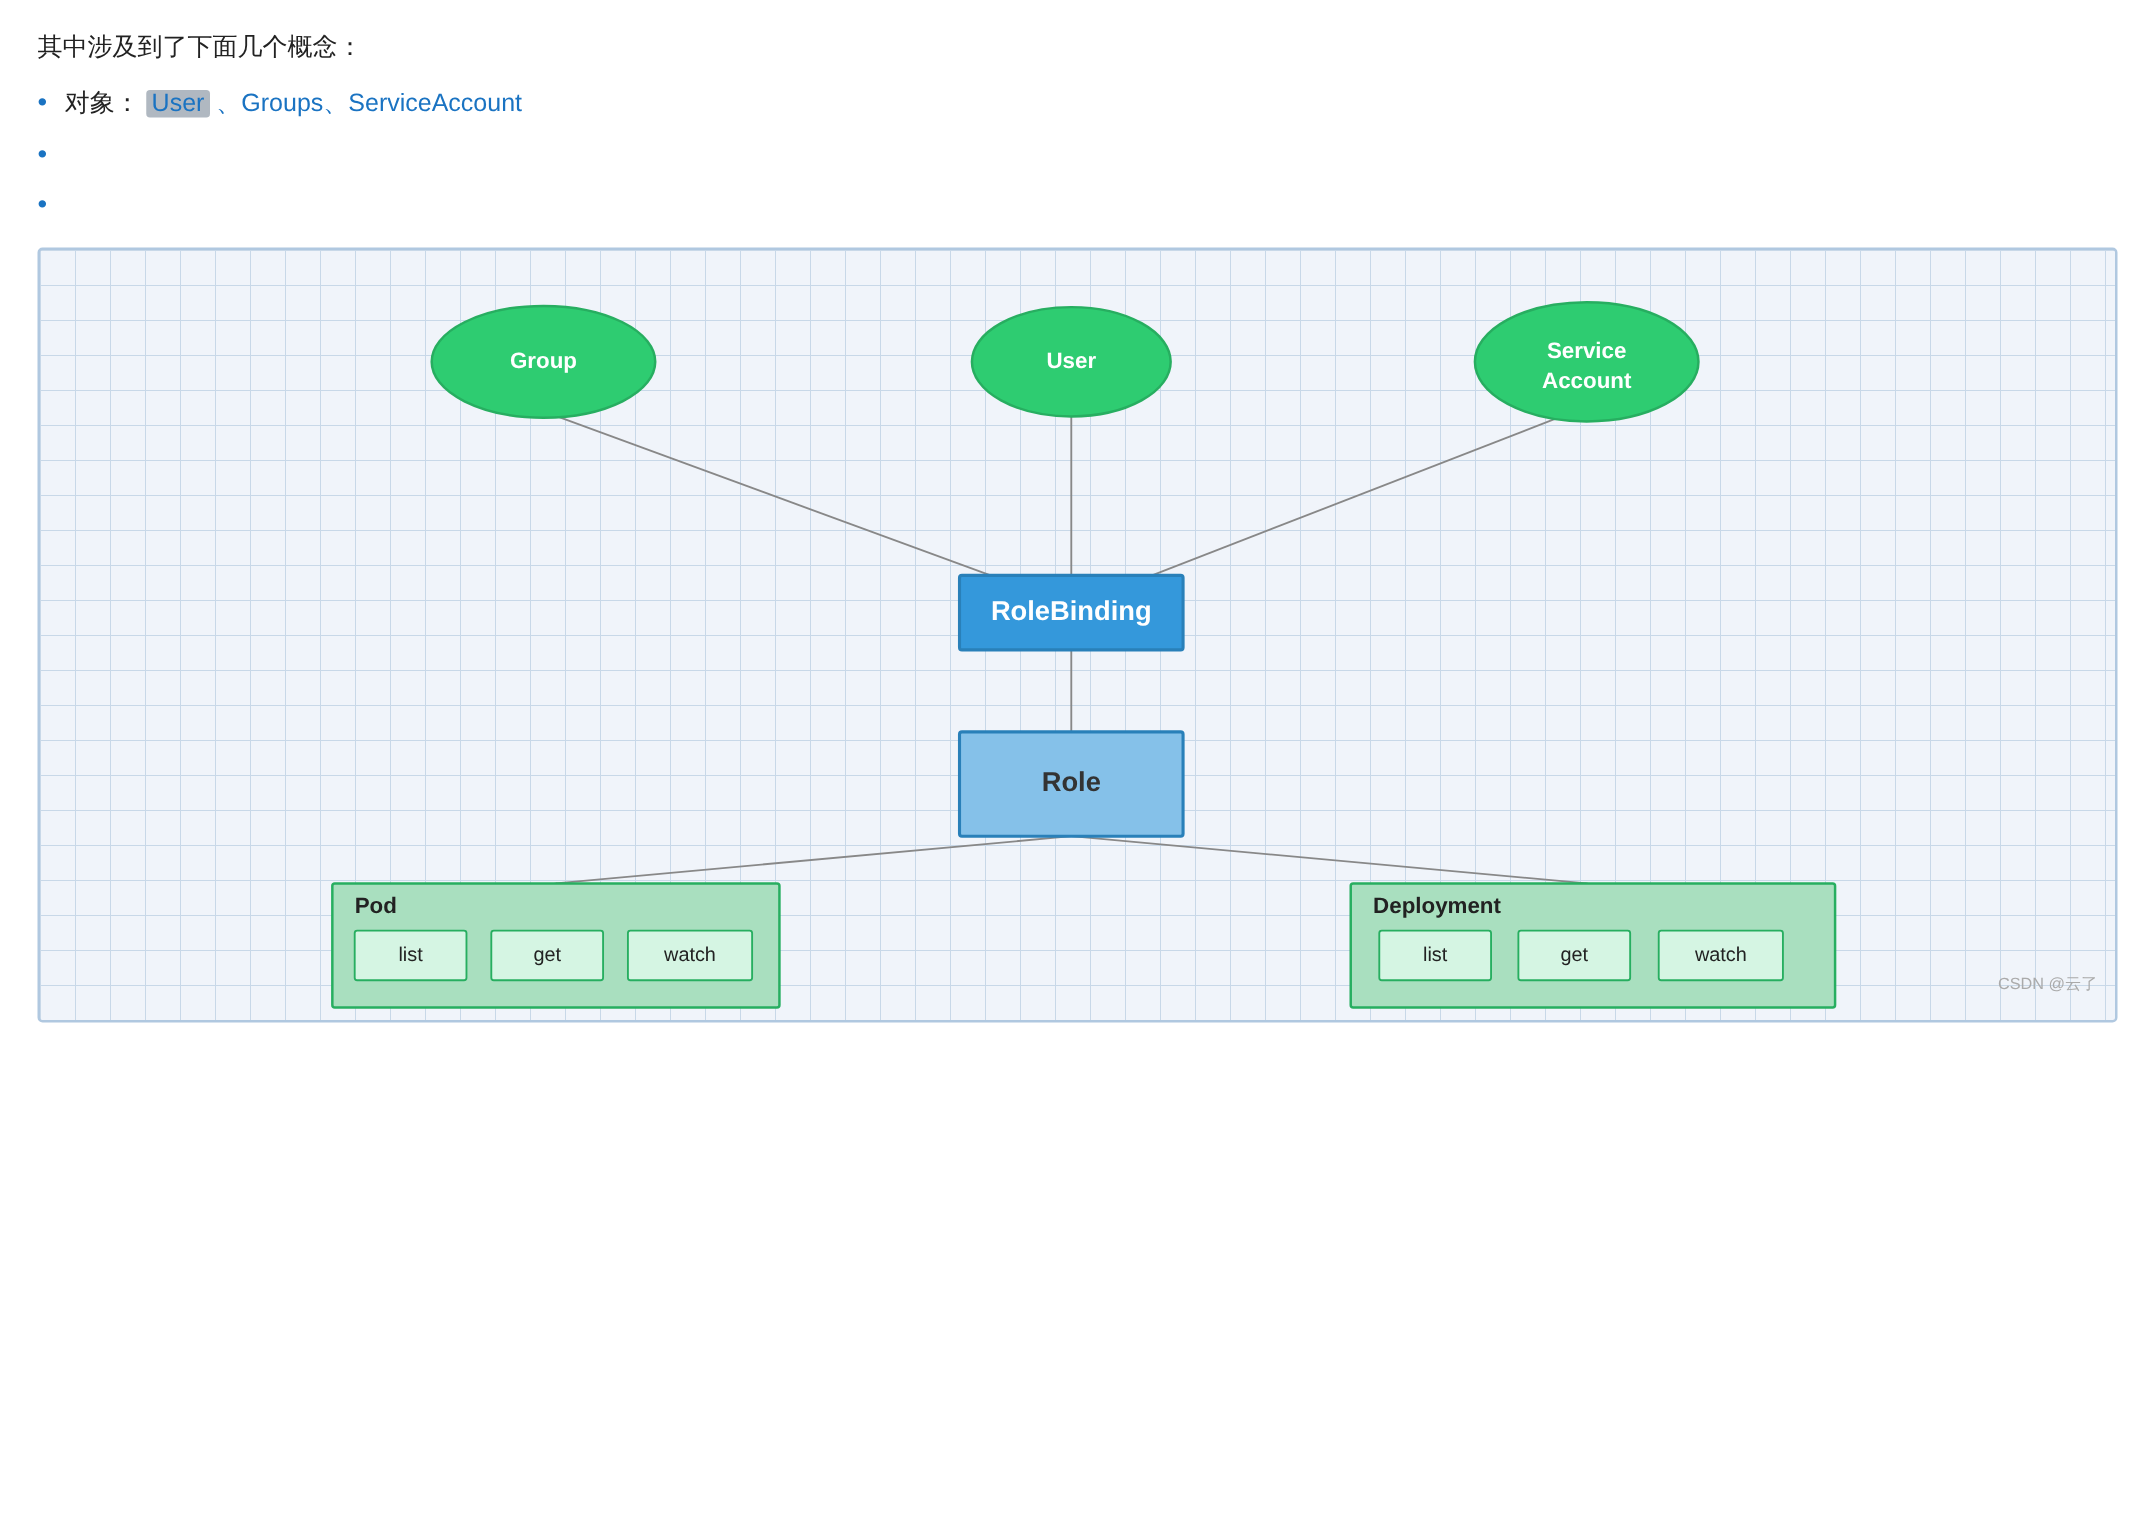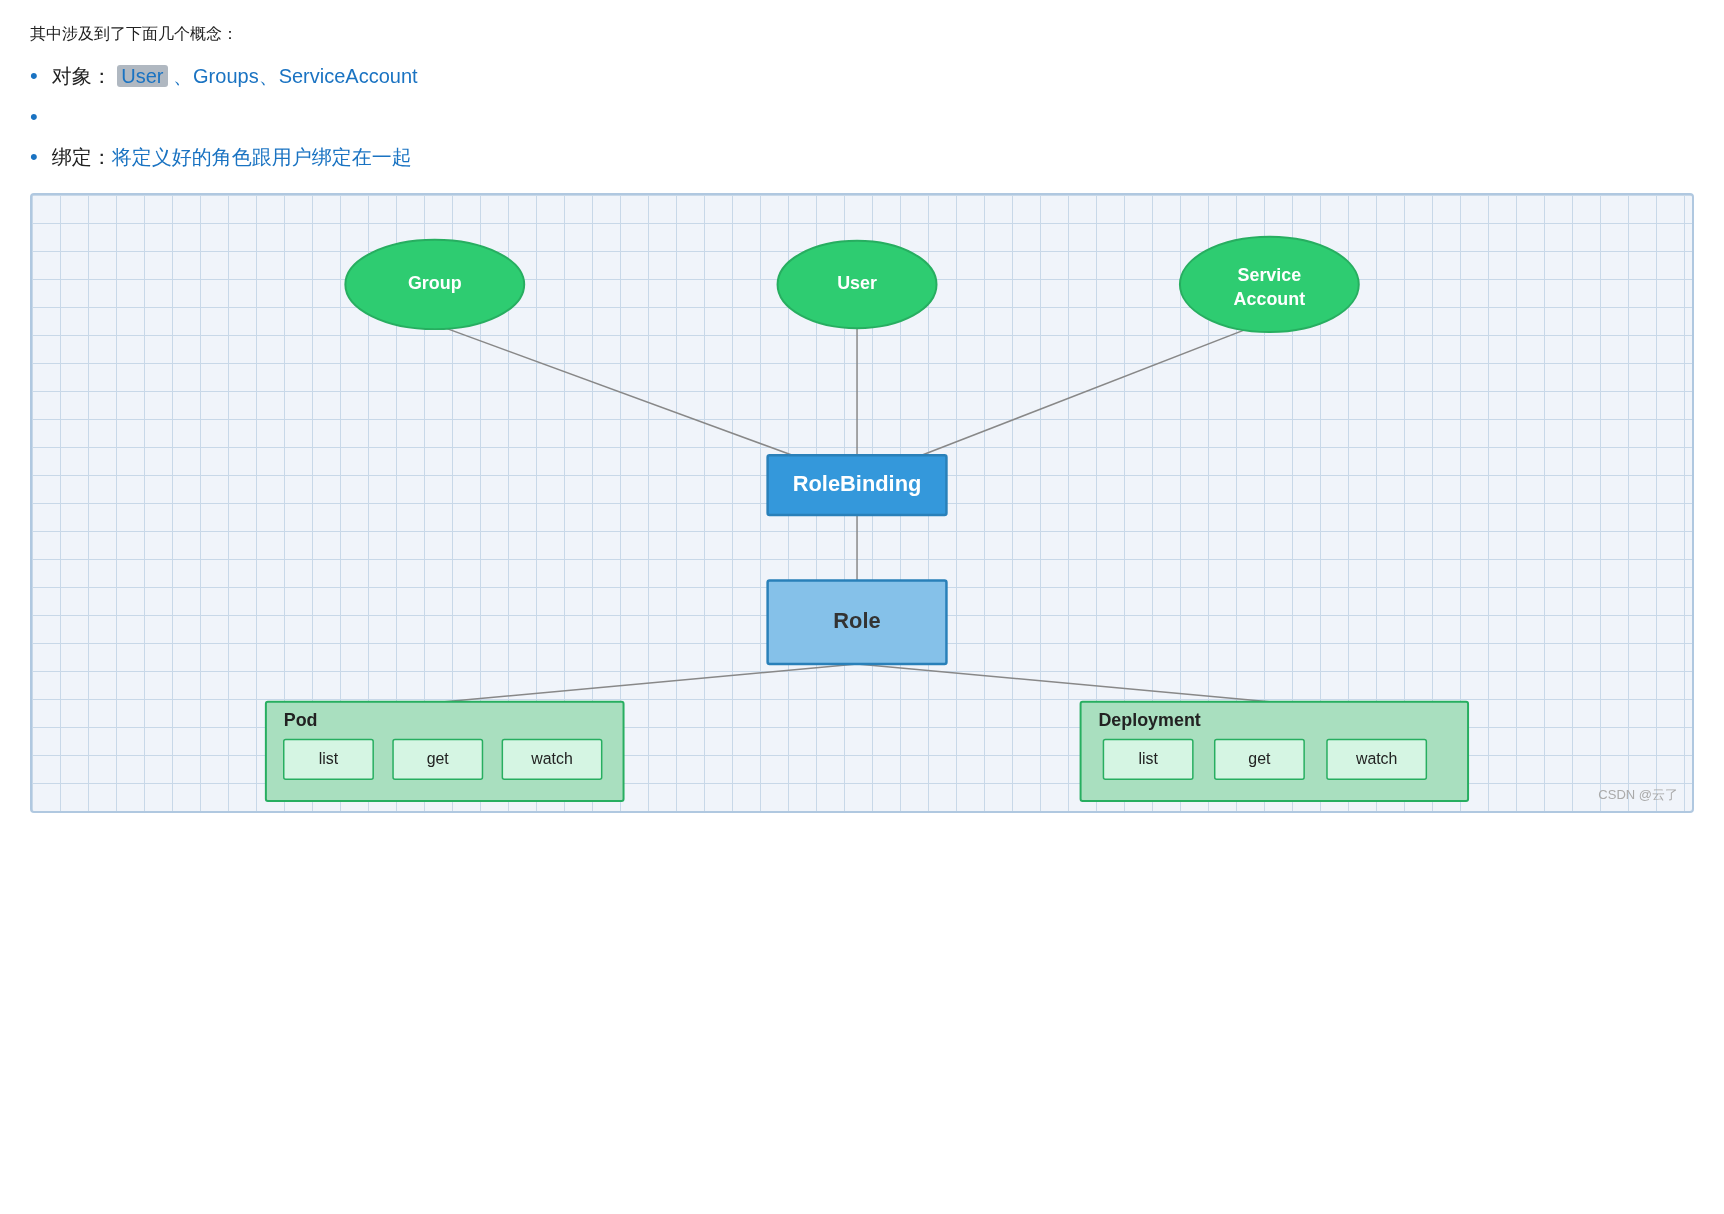--- a/index.html
+++ b/index.html
@@ -7,21 +7,21 @@
       font-family: 'Microsoft YaHei', '微软雅黑', Arial, sans-serif;
       background: #fff;
       font-size: 18px;
       color: #222;
     }
     .page-wrapper {
       padding: 24px 30px 20px 30px;
       max-width: 1724px;
     }
     .intro-text {
-      font-size: 16px;
+      font-size: 20px;
       color: #222;
       margin-bottom: 18px;
       font-weight: 400;
     }
     .bullet-list {
       list-style: none;
       margin-bottom: 22px;
     }
     .bullet-list li {
       font-size: 20px;
@@ -131,21 +131,21 @@
       dominant-baseline: middle;
       font-family: 'Microsoft YaHei', Arial, sans-serif;
     }
     .connector-line {
       stroke: #888;
       stroke-width: 1.5;
       fill: none;
     }
     .watermark {
       position: absolute;
-      bottom: 7px;
+      bottom: 20px;
       right: 14px;
       font-size: 13px;
       color: #aaa;
     }
   </style>
 </head>
 <body>
 
 <div class="page-wrapper">
   <p class="intro-text">其中涉及到了下面几个概念：</p>
@@ -157,21 +157,20 @@
         <span style="color:#222;text-align:center;">对象：</span>
         <span class="user-highlight">User</span>
         <span>、Groups、ServiceAccount</span>
       </span>
     </li>
     <li>
       <span class="bullet-dot">•</span>
     </li>
     <li>
       <span class="bullet-dot">•</span>
-      <span><span style="color:#222;">绑定：</span>将定义好的角色跟用户绑定在一起</span>
     </li>
   </ul>
 
   <div class="diagram-container">
     <svg class="diagram-svg" viewBox="0 0 1300 620" preserveAspectRatio="xMidYMid meet">
 
       <line x1="220" y1="130" x2="580" y2="262" class="connector-line"></line>
 
       <line x1="645" y1="130" x2="645" y2="262" class="connector-line"></line>
 

